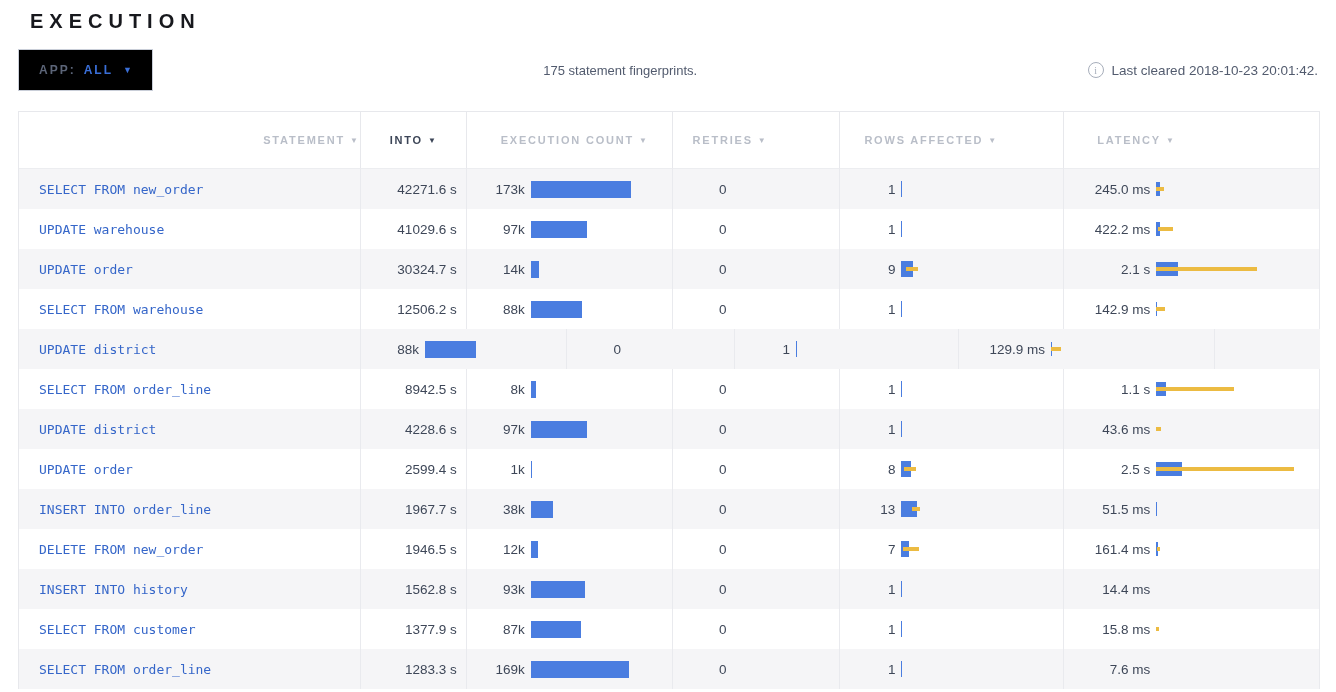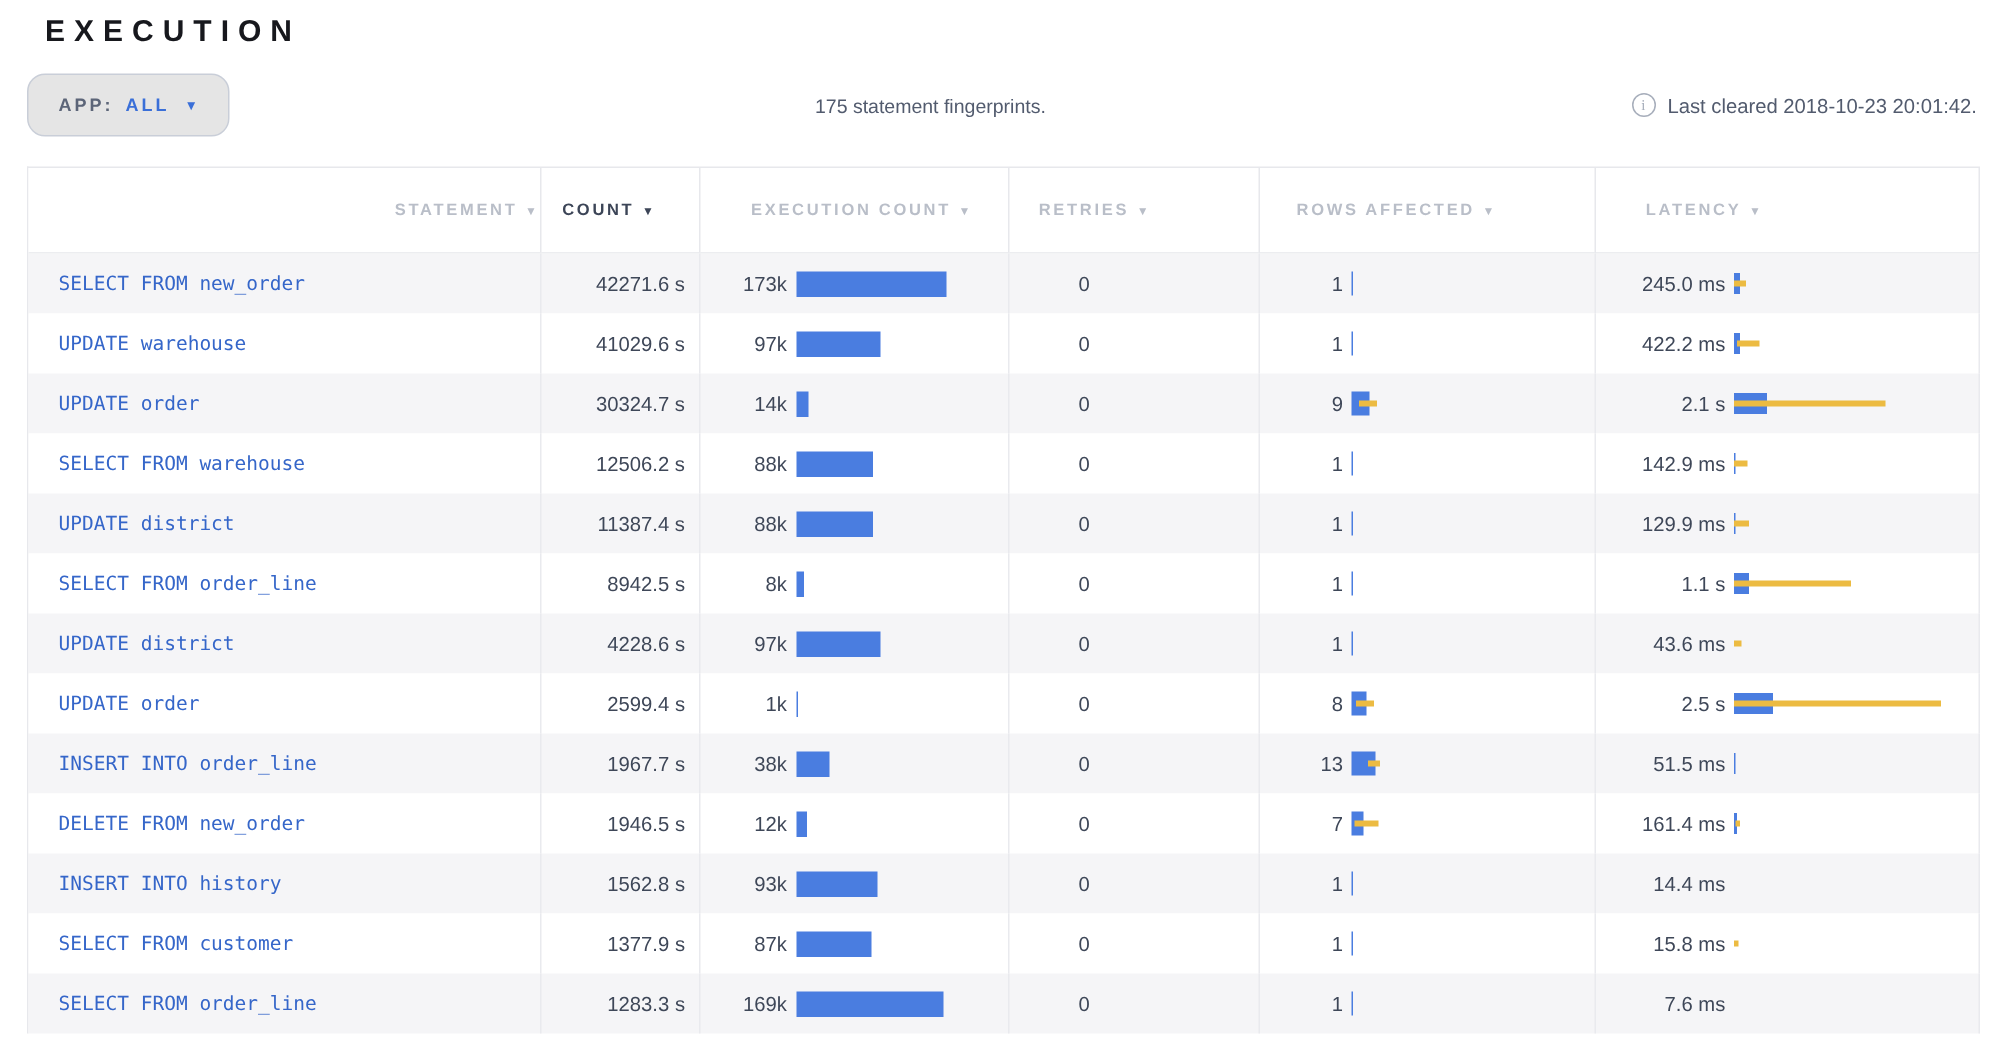--- a/index.html
+++ b/index.html
@@ -23,22 +23,22 @@
     display: flex;
     align-items: center;
     margin: 15px 18px 0 18px;
     height: 44px;
   }
   .app-dropdown {
     display: inline-flex;
     align-items: center;
     gap: 8px;
     border: 1px solid #c9ced8;
-    border-radius: 12px;
-    background: #e5e5e5;
+    border-radius: 0;
+    background: #000000;
     padding: 12px 20px;
     height: 42px;
     cursor: pointer;
   }
   .app-dropdown .app-label {
     font-size: 12px;
     font-weight: bold;
     letter-spacing: 2px;
     color: #5c6578;
   }
@@ -168,21 +168,21 @@
   </div>
 </div>
 
 <div class="stmt-table">
   <div class="thead-row">
       <div class="hcell c0 h0">
         <span>STATEMENT</span>
         <span class="sort-arrow">▼</span>
       </div>
       <div class="hcell c1 h1 sorted">
-        <span>COUNT</span>
+        <span>INTO</span>
         <span class="sort-arrow">▼</span>
       </div>
       <div class="hcell c2 h2">
         <span>EXECUTION COUNT</span>
         <span class="sort-arrow">▼</span>
       </div>
       <div class="hcell c3 h3">
         <span>RETRIES</span>
         <span class="sort-arrow">▼</span>
       </div>
@@ -317,23 +317,20 @@
           <span class="bar-gap"></span>
           <div class="bar-wrap" style="width: 158px;">
             <div class="bar-blue" style="width: 1px; height: 14px; top: 2px; background: rgb(74, 125, 224);"></div>
             <div class="bar-yellow" style="left: 0px; width: 9px; background: rgb(236, 187, 66);"></div>
           </div>
         </div>
       </div>
       <div class="trow">
         <div class="cell c0">
           <a class="stmt-link">UPDATE district</a>
-        </div>
-        <div class="cell c1">
-          <span class="num">11387.4 s</span>
         </div>
         <div class="cell c2">
           <span class="num num-count">88k</span>
           <span class="bar-gap"></span>
           <div class="count-bar" style="width: 51px; background: rgb(74, 125, 224);"></div>
         </div>
         <div class="cell c3">
           <span class="num num-retries">0</span>
         </div>
         <div class="cell c4">

